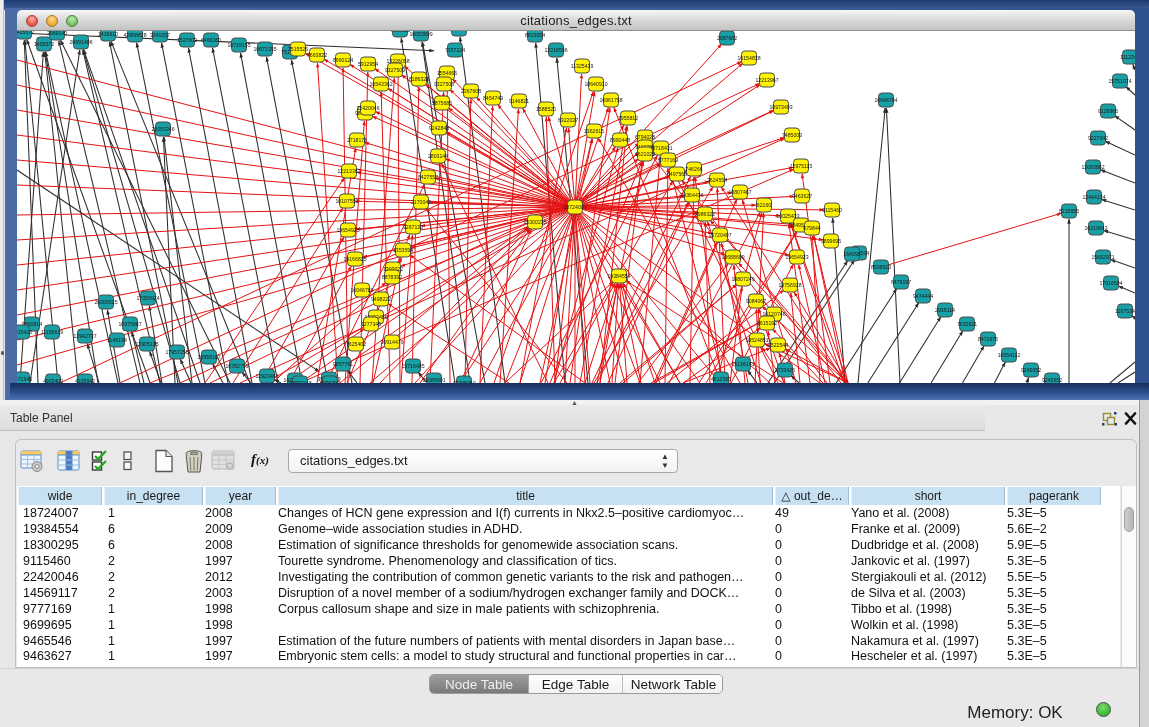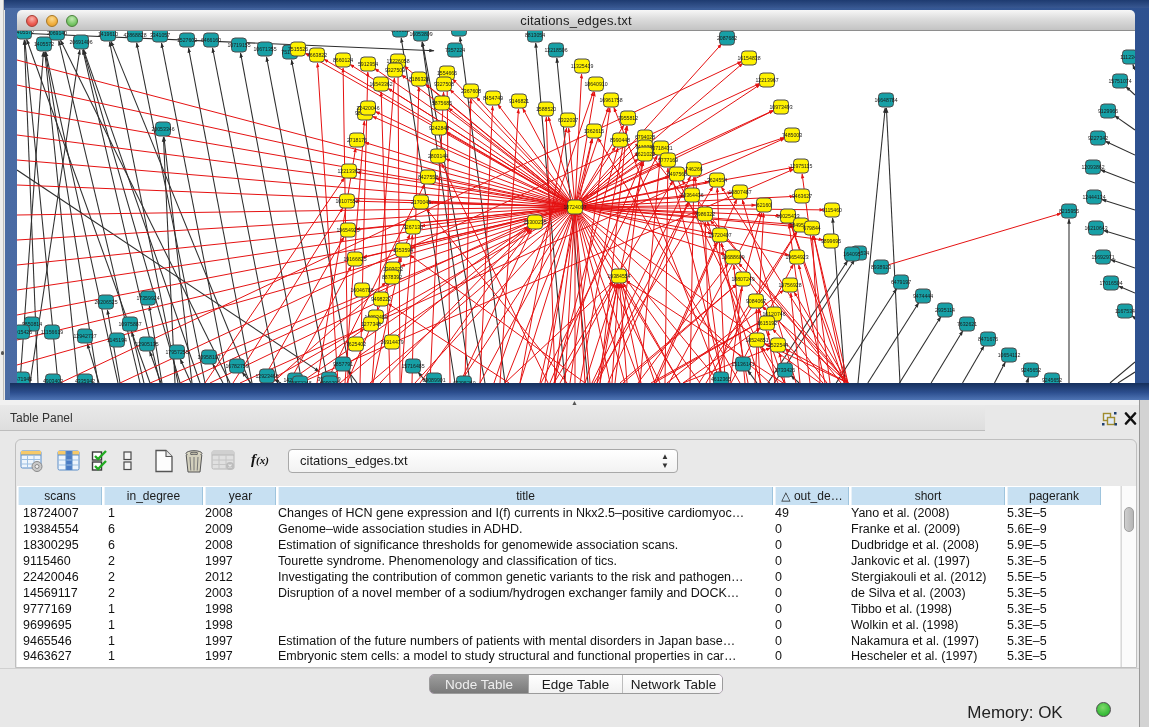--- a/index.html
+++ b/index.html
@@ -727,21 +727,21 @@
       <line x1="1" y1="15.5" x2="23" y2="15.5" stroke="#aaa"></line>
       <line x1="8" y1="6" x2="8" y2="20" stroke="#aaa"></line>
       <line x1="15" y1="6" x2="15" y2="20" stroke="#aaa"></line>
       <circle cx="19" cy="17" r="4" fill="#9a9a9a"></circle>
       <path d="M17.5 15.5 l3 3 M20.5 15.5 l-3 3" stroke="#e8e8e8" stroke-width="1.2"></path>
     </svg>
 <div class="ico" style="left:251px;top:451px;font-family:'Liberation Serif',serif;font-style:italic;font-weight:700;font-size:15px;color:#111">f<span style="font-size:11px">(x)</span></div>
 </div>
 <div id="combo">citations_edges.txt<div class="st">▲<br>▼</div></div>
 <div id="thead">
-<div class="th" style="left:1px;width:84px">scans</div>
+<div class="th" style="left:1px;width:84px">wide</div>
 <div class="th" style="left:87px;width:99px">in_degree</div>
 <div class="th" style="left:188px;width:71px">year</div>
 <div class="th" style="left:261px;width:495px">title</div>
 <div class="th" style="left:758px;width:74px">△ out_de…</div>
 <div class="th" style="left:834px;width:154px">short</div>
 <div class="th" style="left:990px;width:94px">pagerank</div>
 </div>
 <div id="tbody">
     <div class="tr">
       <div class="c0">18724007</div>
@@ -752,21 +752,21 @@
       <div class="c5">Yano et al. (2008)</div>
       <div class="c6">5.3E–5</div>
     </div>
     <div class="tr">
       <div class="c0">19384554</div>
       <div class="c1">6</div>
       <div class="c2">2009</div>
       <div class="c3">Genome–wide association studies in ADHD.</div>
       <div class="c4">0</div>
       <div class="c5">Franke et al. (2009)</div>
-      <div class="c6">5.6E–9</div>
+      <div class="c6">5.6E–2</div>
     </div>
     <div class="tr">
       <div class="c0">18300295</div>
       <div class="c1">6</div>
       <div class="c2">2008</div>
       <div class="c3">Estimation of significance thresholds for genomewide association scans.</div>
       <div class="c4">0</div>
       <div class="c5">Dudbridge et al. (2008)</div>
       <div class="c6">5.9E–5</div>
     </div>
@@ -794,20 +794,21 @@
       <div class="c2">2003</div>
       <div class="c3">Disruption of a novel member of a sodium/hydrogen exchanger family and DOCK…</div>
       <div class="c4">0</div>
       <div class="c5">de Silva et al. (2003)</div>
       <div class="c6">5.3E–5</div>
     </div>
     <div class="tr">
       <div class="c0">9777169</div>
       <div class="c1">1</div>
       <div class="c2">1998</div>
+      <div class="c3">Corpus callosum shape and size in male patients with schizophrenia.</div>
       <div class="c4">0</div>
       <div class="c5">Tibbo et al. (1998)</div>
       <div class="c6">5.3E–5</div>
     </div>
     <div class="tr">
       <div class="c0">9699695</div>
       <div class="c1">1</div>
       <div class="c2">1998</div>
       <div class="c4">0</div>
       <div class="c5">Wolkin et al. (1998)</div>

